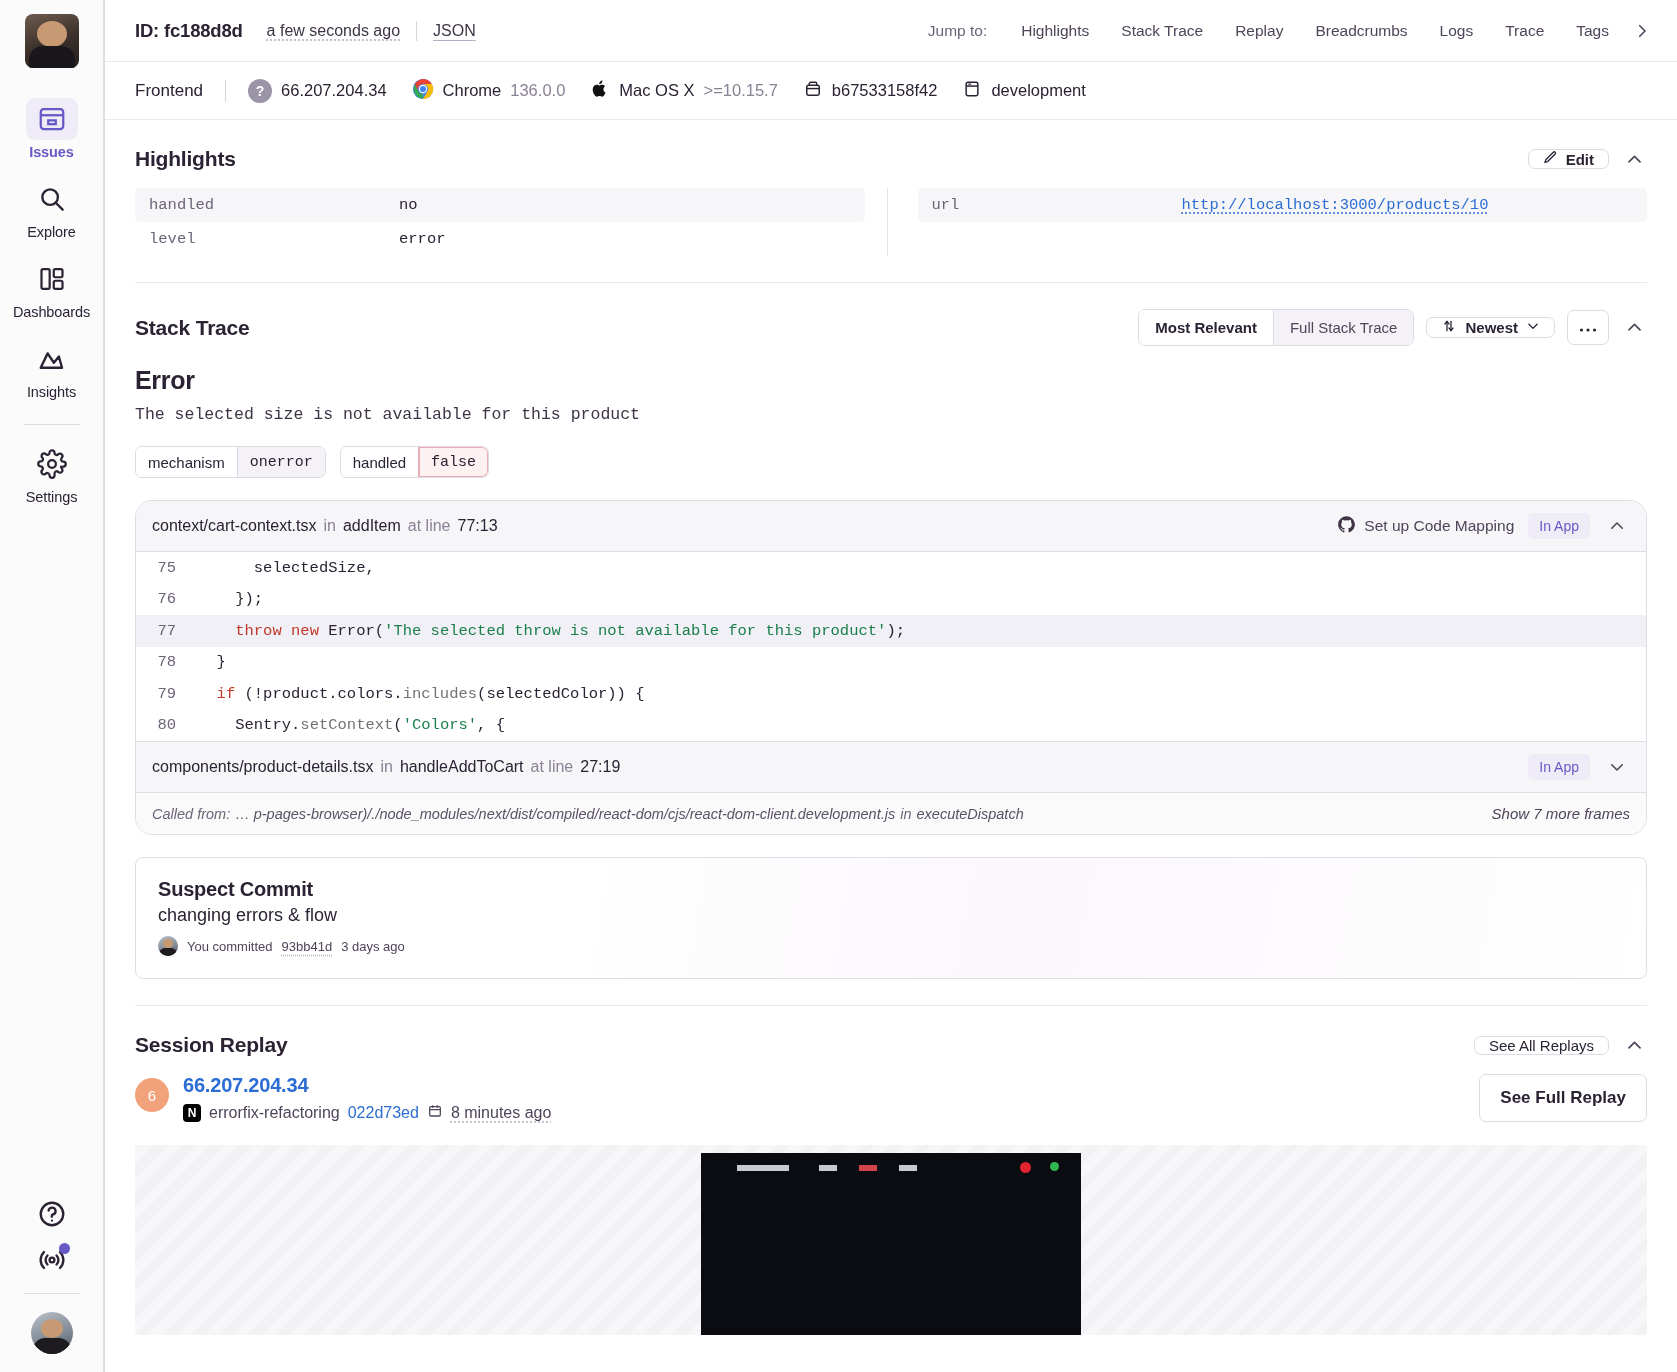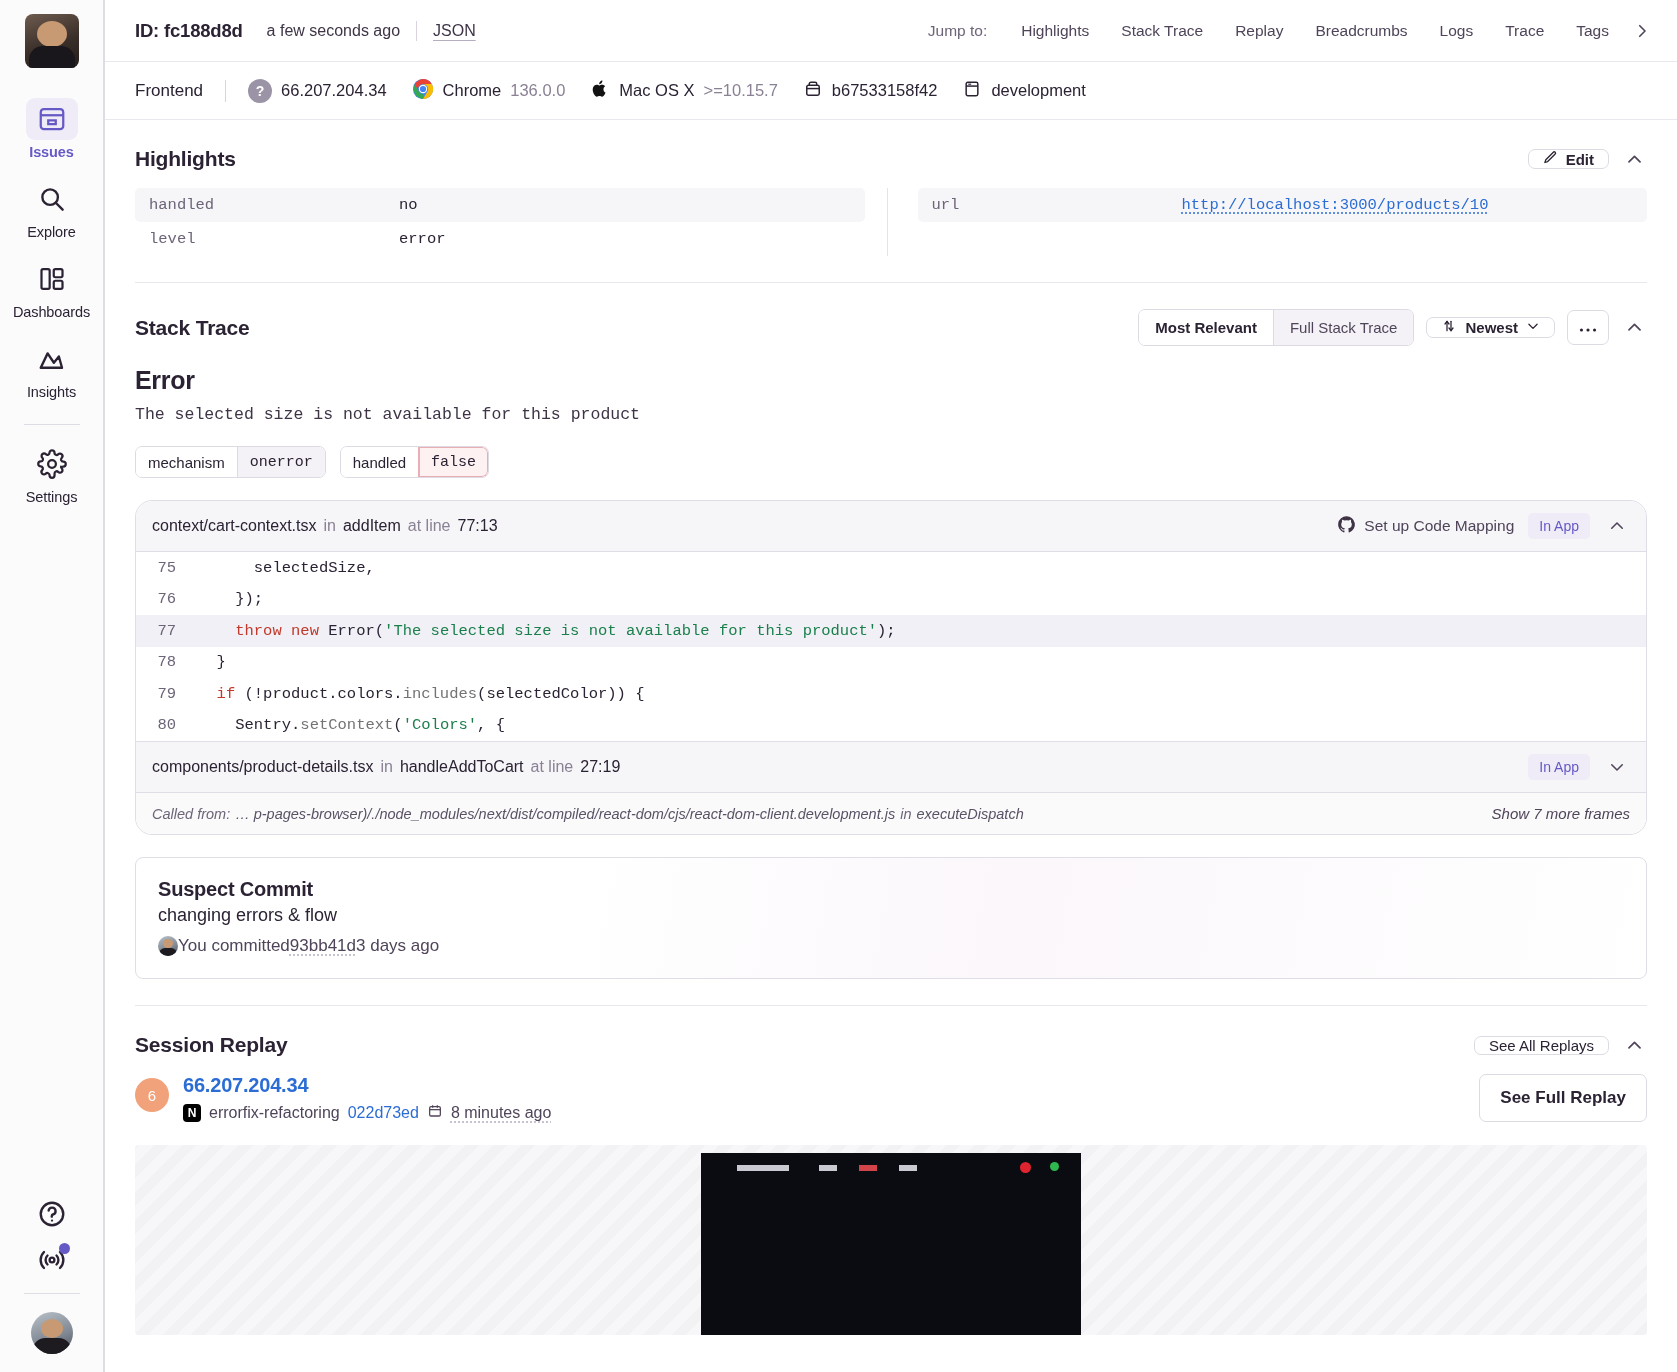--- a/index.html
+++ b/index.html
@@ -76,21 +76,21 @@
   }
 
   
   .idbar{
     height: 62px; flex:0 0 62px; display:flex; align-items:center;
     padding: 0 22px 0 30px; border-bottom:1px solid #ebe7ef; background:#fff;
   }
   .id-label{ font-size:18.5px; font-weight:700; color:#2b2233; letter-spacing:-0.2px;}
   .id-time{
     font-size:16px; color:#3e3446; margin-left:24px;
-    text-decoration-style: dotted;
+    text-decoration: underline; text-decoration-style: dotted;
     text-underline-offset: 4px; text-decoration-color:#b5aec0; cursor:pointer;
   }
   .id-divider{ width:1px; height:20px; background:#d8d3df; margin:0 16px; }
   .id-json{
     font-size:16px; color:#3e3446; text-decoration:underline;
     text-underline-offset: 4px; text-decoration-color:#b5aec0; cursor:pointer;
   }
   .jumpwrap{ margin-left:auto; display:flex; align-items:center; gap:0; }
   .jump-to{ font-size:15.5px; color:#6d6478; margin-right:18px; }
   .jump-link{
@@ -195,21 +195,21 @@
   .cf-strong{ color:#5a5165; }
   .showmore{ margin-left:auto; font-style:italic; font-size:15px; color:#4f4459; cursor:pointer; }
 
   
   .suspect{
     border:1px solid #e1dde7; border-radius:8px; margin: 22px 0 0 0; padding: 20px 22px 22px;
     background: linear-gradient(100deg,#ffffff 0%, #ffffff 30%, #fbf7fb 58%, #ffffff 100%);
   }
   .suspect-t{ font-size:20px; font-weight:700; color:#2b2233; letter-spacing:-0.2px;}
   .suspect-s{ font-size:18px; color:#2b2233; margin-top:4px; }
-  .suspect-m{ display:flex; align-items:center; margin-top:10px; font-size:17px; color:#4f4459;}
+  .suspect-m{ display:flex; align-items:center; gap:9px; margin-top:10px; font-size:13px; color:#4f4459;}
   .mini-av{
     width:20px; height:20px; border-radius:50%; flex:0 0 20px;
     background: linear-gradient(160deg,#b9c1c9 0%,#7e8792 60%,#3b4047 100%);
     position:relative; overflow:hidden;
   }
   .mini-av::before{ content:""; position:absolute; left:5px; top:3px; width:10px; height:9px;
     border-radius:50%; background:#c79a74; }
   .mini-av::after{ content:""; position:absolute; left:1px; bottom:0; width:18px; height:8px;
     border-radius:6px 6px 0 0; background:#1d1b20;}
   .sha{ text-decoration:underline; text-decoration-style:dotted; text-underline-offset:4px;
@@ -543,21 +543,21 @@
             <div class="cline">
               <span class="cnum">75</span>
               <span class="ctext">      selectedSize,</span>
             </div>
             <div class="cline">
               <span class="cnum">76</span>
               <span class="ctext">    });</span>
             </div>
             <div class="cline hit">
               <span class="cnum">77</span>
-              <span class="ctext"><span>    </span><span class="kw">throw</span> <span class="kw">new</span> Error(<span class="str">'The selected size is not available for this product'</span>);</span>
+              <span class="ctext"><span>    </span><span class="kw">throw</span> <span class="kw">new</span> Error(<span class="str">'The selected throw is not available for this product'</span>);</span>
             </div>
             <div class="cline">
               <span class="cnum">78</span>
               <span class="ctext">  }</span>
             </div>
             <div class="cline">
               <span class="cnum">79</span>
               <span class="ctext"><span>  </span><span class="kw">if</span> (!product.colors.<span class="fn">includes</span>(selectedColor)) {</span>
             </div>
             <div class="cline">

